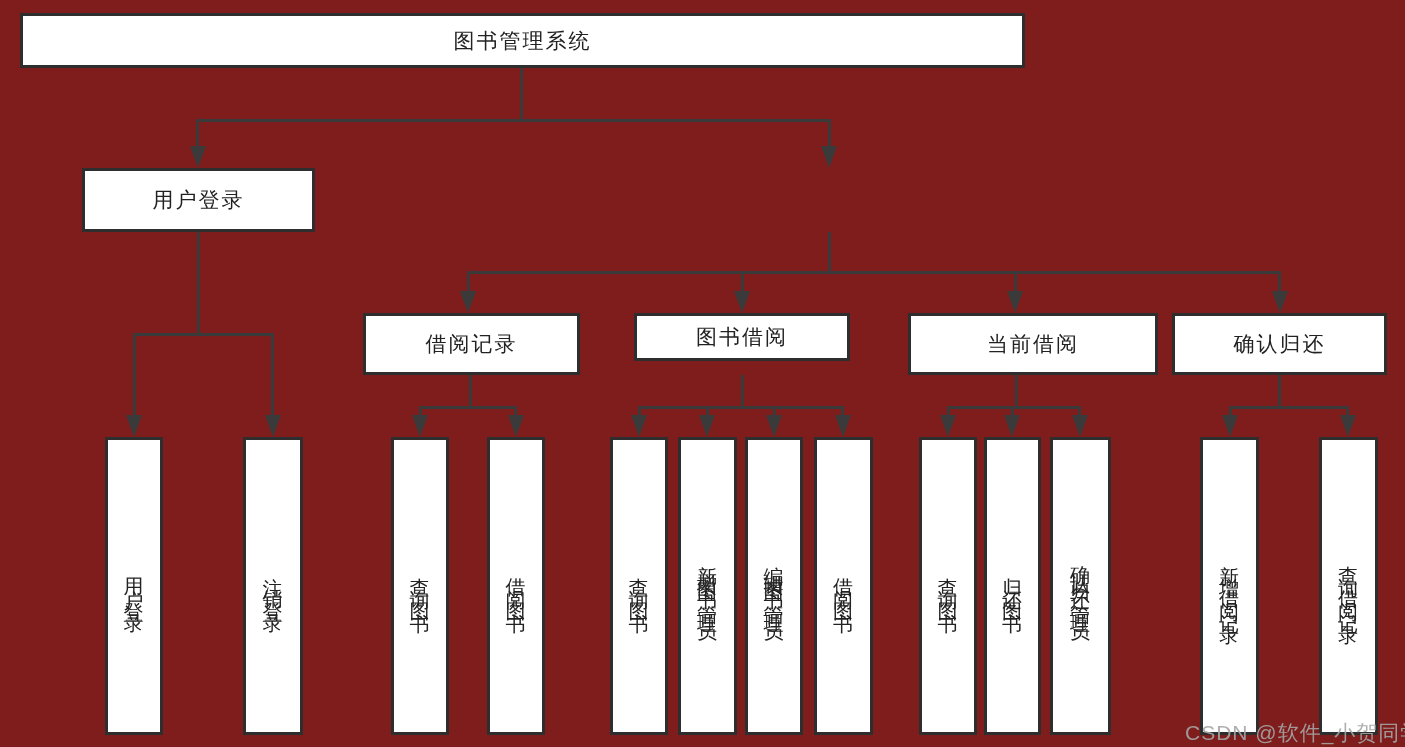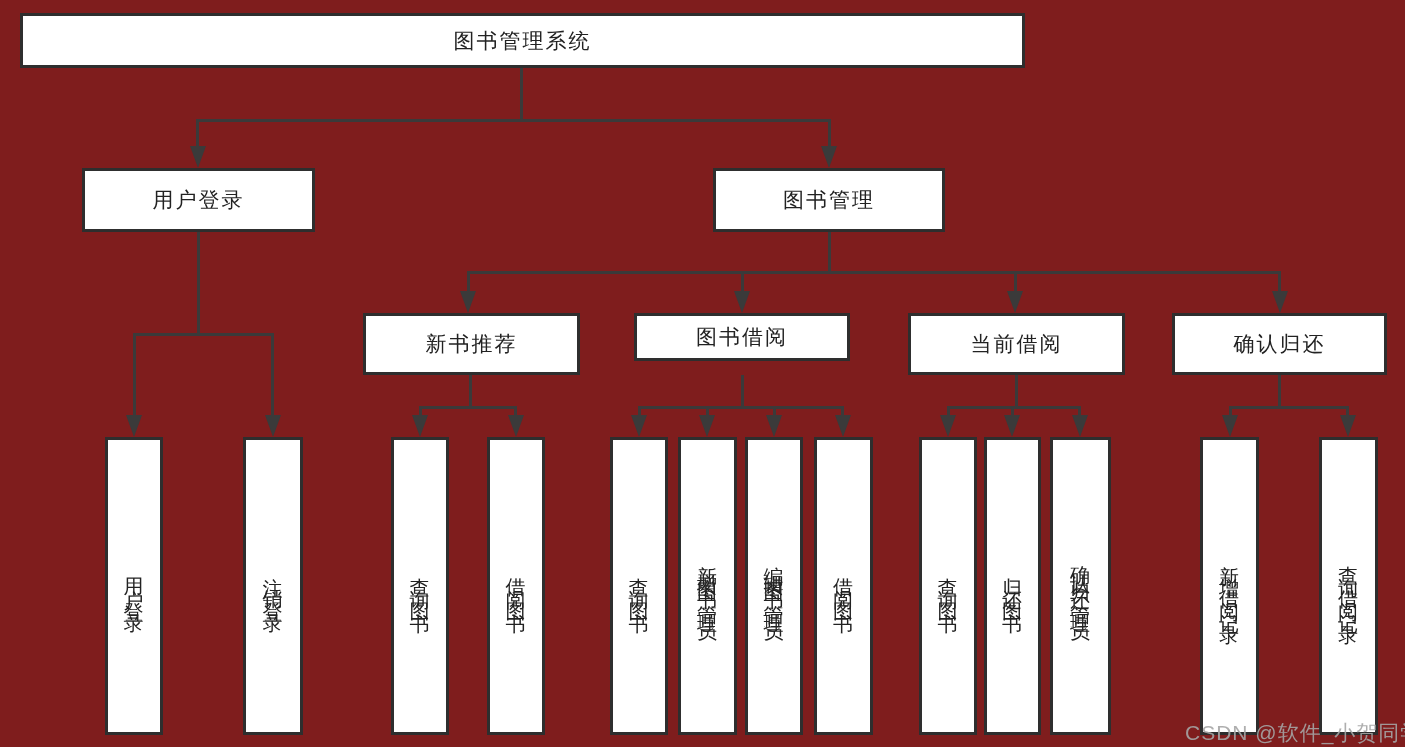--- a/index.html
+++ b/index.html
@@ -75,43 +75,42 @@
   <div class="box hbox" style="left:20px;top:13px;width:1005px;height:55px">图书管理系统</div>
 
   <div class="line" style="left:520px;top:68px;width:3px;height:54px"></div>
   <div class="line" style="left:197px;top:119px;width:634px;height:3px"></div>
   <div class="line" style="left:196px;top:119px;width:3px;height:30px"></div>
   <div class="arrow" style="left:190px;top:146px"></div>
   <div class="line" style="left:828px;top:119px;width:3px;height:30px"></div>
   <div class="arrow" style="left:821px;top:146px"></div>
 
   <div class="box hbox" style="left:82px;top:168px;width:233px;height:64px">用户登录</div>
-  <div class="box hbox" style="left:713px;top:168px;width:232px;height:64px">图书管理</div>
 
   <div class="line" style="left:197px;top:232px;width:3px;height:104px"></div>
   <div class="line" style="left:133px;top:333px;width:141px;height:3px"></div>
   <div class="line" style="left:133px;top:333px;width:3px;height:82px"></div>
   <div class="arrow" style="left:126px;top:415px"></div>
   <div class="line" style="left:271px;top:333px;width:3px;height:82px"></div>
   <div class="arrow" style="left:265px;top:415px"></div>
 
   <div class="line" style="left:828px;top:232px;width:3px;height:42px"></div>
   <div class="line" style="left:467px;top:271px;width:814px;height:3px"></div>
   <div class="line" style="left:467px;top:271px;width:3px;height:22px"></div>
   <div class="arrow" style="left:460px;top:291px"></div>
   <div class="line" style="left:741px;top:271px;width:3px;height:22px"></div>
   <div class="arrow" style="left:734px;top:291px"></div>
   <div class="line" style="left:1014px;top:271px;width:3px;height:22px"></div>
   <div class="arrow" style="left:1007px;top:291px"></div>
   <div class="line" style="left:1278px;top:271px;width:3px;height:22px"></div>
   <div class="arrow" style="left:1272px;top:291px"></div>
 
-  <div class="box hbox" style="left:363px;top:313px;width:217px;height:62px">新书推荐</div>
+  <div class="box hbox" style="left:363px;top:313px;width:217px;height:62px">借阅记录</div>
   <div class="box hbox" style="left:634px;top:313px;width:216px;height:48px">图书借阅</div>
-  <div class="box hbox" style="left:908px;top:313px;width:217px;height:62px">当前借阅</div>
+  <div class="box hbox" style="left:908px;top:313px;width:250px;height:62px">当前借阅</div>
   <div class="box hbox" style="left:1172px;top:313px;width:215px;height:62px">确认归还</div>
 
   <div class="line" style="left:469px;top:375px;width:3px;height:34px"></div>
   <div class="line" style="left:419px;top:406px;width:98px;height:3px"></div>
   <div class="line" style="left:419px;top:406px;width:3px;height:11px"></div>
   <div class="arrow" style="left:412px;top:415px"></div>
   <div class="line" style="left:514px;top:406px;width:3px;height:11px"></div>
   <div class="arrow" style="left:508px;top:415px"></div>
 
   <div class="line" style="left:741px;top:375px;width:3px;height:34px"></div>

